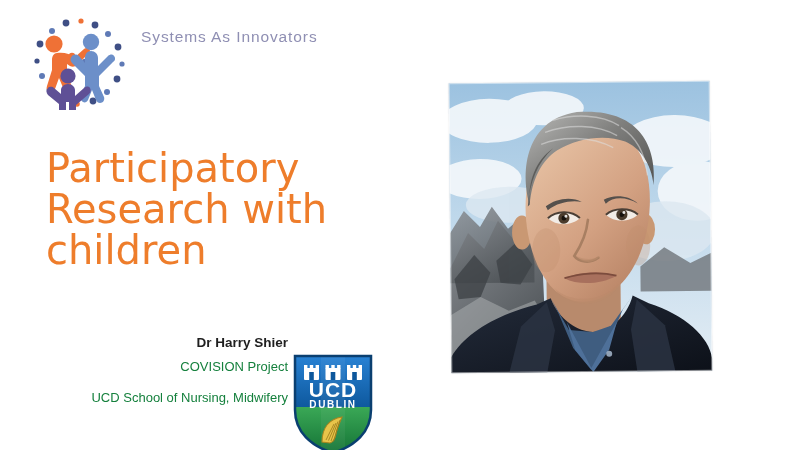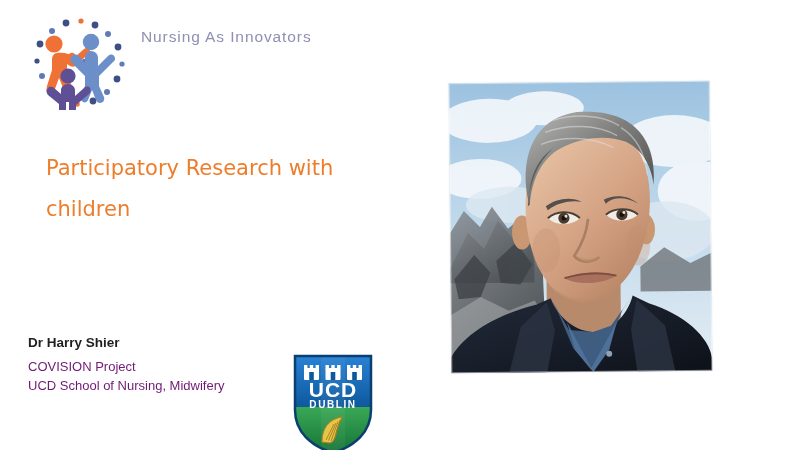--- a/index.html
+++ b/index.html
@@ -61,47 +61,48 @@
     padding-left: 5px;
   }
 
   
   #title {
     position: absolute;
     left: 46px;
     top: 148px;
     width: 290px;
     color: #ee7d2b;
-    font-size: 21px;
+    font-size: 40px;
     line-height: 41px;
     font-weight: normal;
     font-family: "DejaVu Sans", sans-serif;
   }
 
   
   #presenter {
     position: absolute;
     left: 28px;
     top: 333px;
     width: 260px;
     color: #1f1f1f;
+    text-align: right;
   }
   #presenter-name {
     font-size: 13.5px;
     font-weight: bold;
     line-height: 20px;
     margin-bottom: 4px;
   }
   .presenter-line {
     font-size: 13px;
     font-weight: normal;
     line-height: 19px;
-    color: #701a75;
-  }
-  #presenter-affiliation { margin-top: 0; }
+    color: #15803d;
+  }
+  #presenter-affiliation { margin-top: 12px; }
 
   
   #ucd-crest {
     position: absolute;
     left: 291px;
     top: 352px;
     width: 84px;
     height: 104px;
   }
 
@@ -171,21 +172,21 @@
           <circle cx="40" cy="60" r="7.6"></circle>
           <path d="M40 68 C44 68 47 71 47 74 L47 80 L56 72 C58 70 61 70 62 72
                    C63 74 63 76 61 78 L48 89 L48 94 L41 94 L41 86 L38 86 L38 94
                    L31 94 L31 88 L20 79 C18 77 18 74 20 72 C22 70 25 71 26 72
                    L33 78 L33 74 C33 71 36 68 40 68 Z"></path>
         </g>
       </svg>
     </div>
 
     <div id="logo-wordmark">
-      <div id="logo-tagline">Nursing As Innovators</div>
+      <div id="logo-tagline">Systems As Innovators</div>
     </div>
   </div>
 
   <div id="title">Participatory Research with children</div>
 
   <div id="presenter">
     <div id="presenter-name">Dr Harry Shier</div>
     <div class="presenter-line">COVISION Project</div>
     <div class="presenter-line" id="presenter-affiliation">UCD School of Nursing, Midwifery</div>
   </div>

